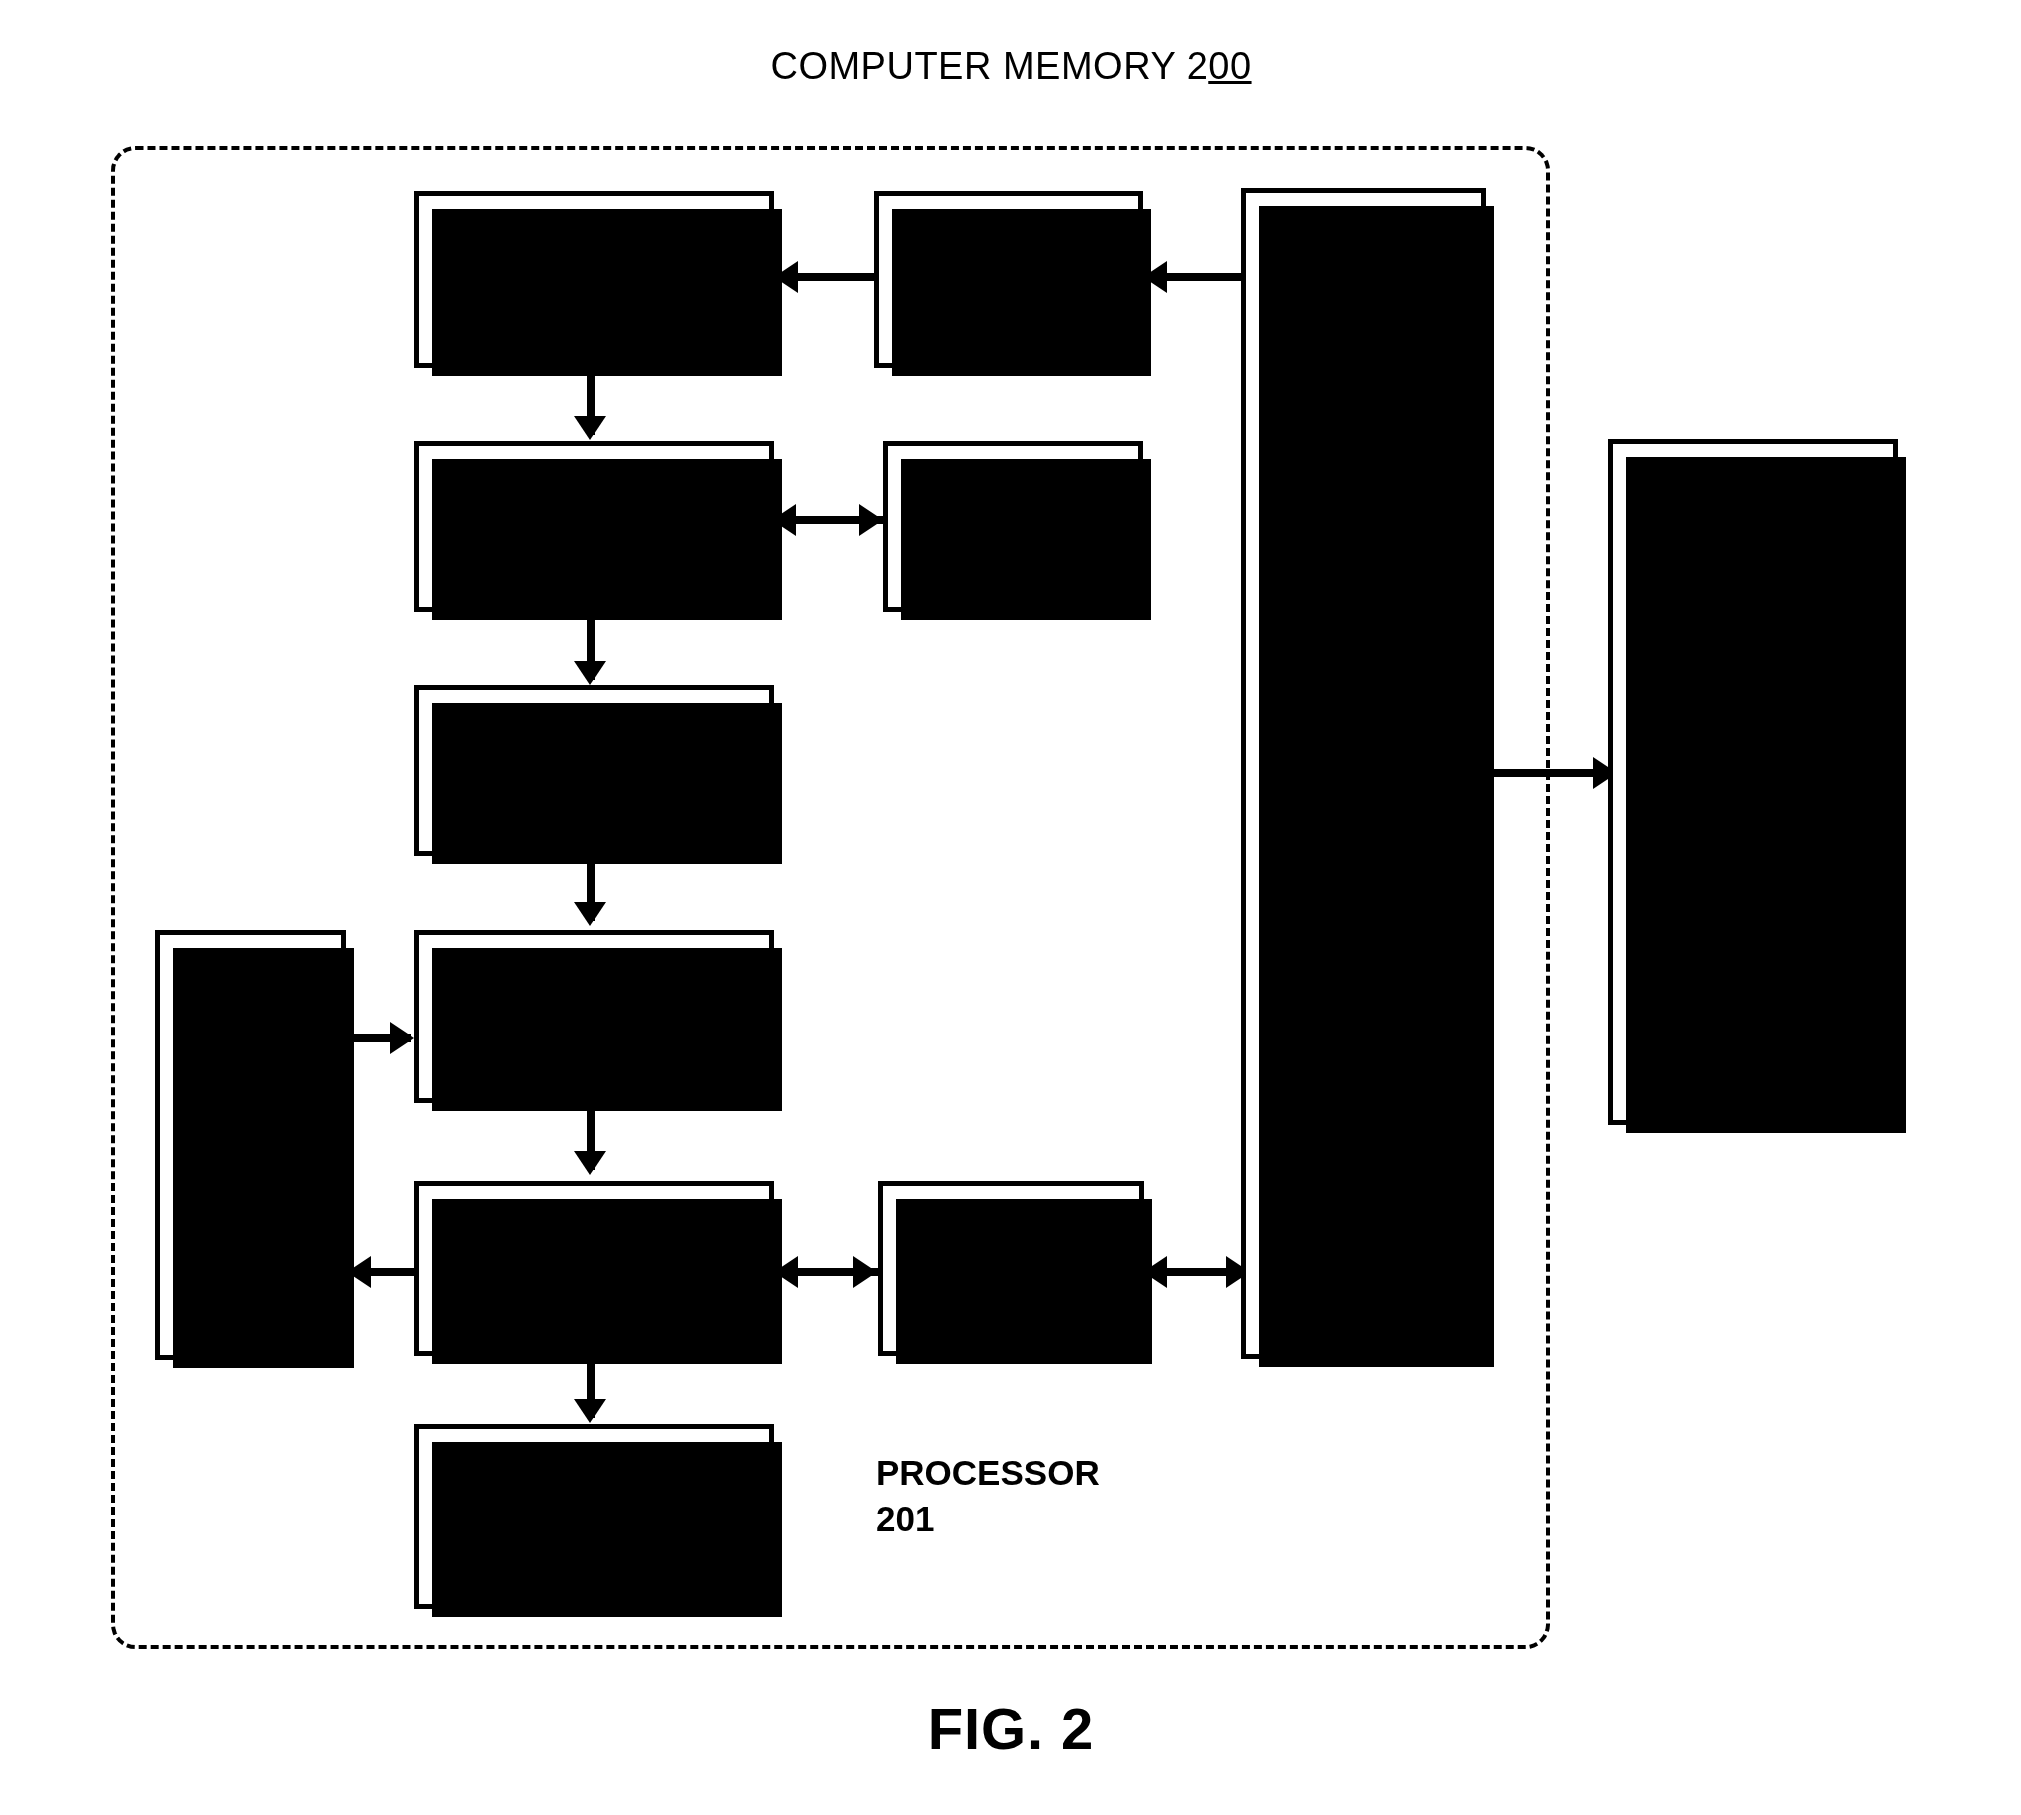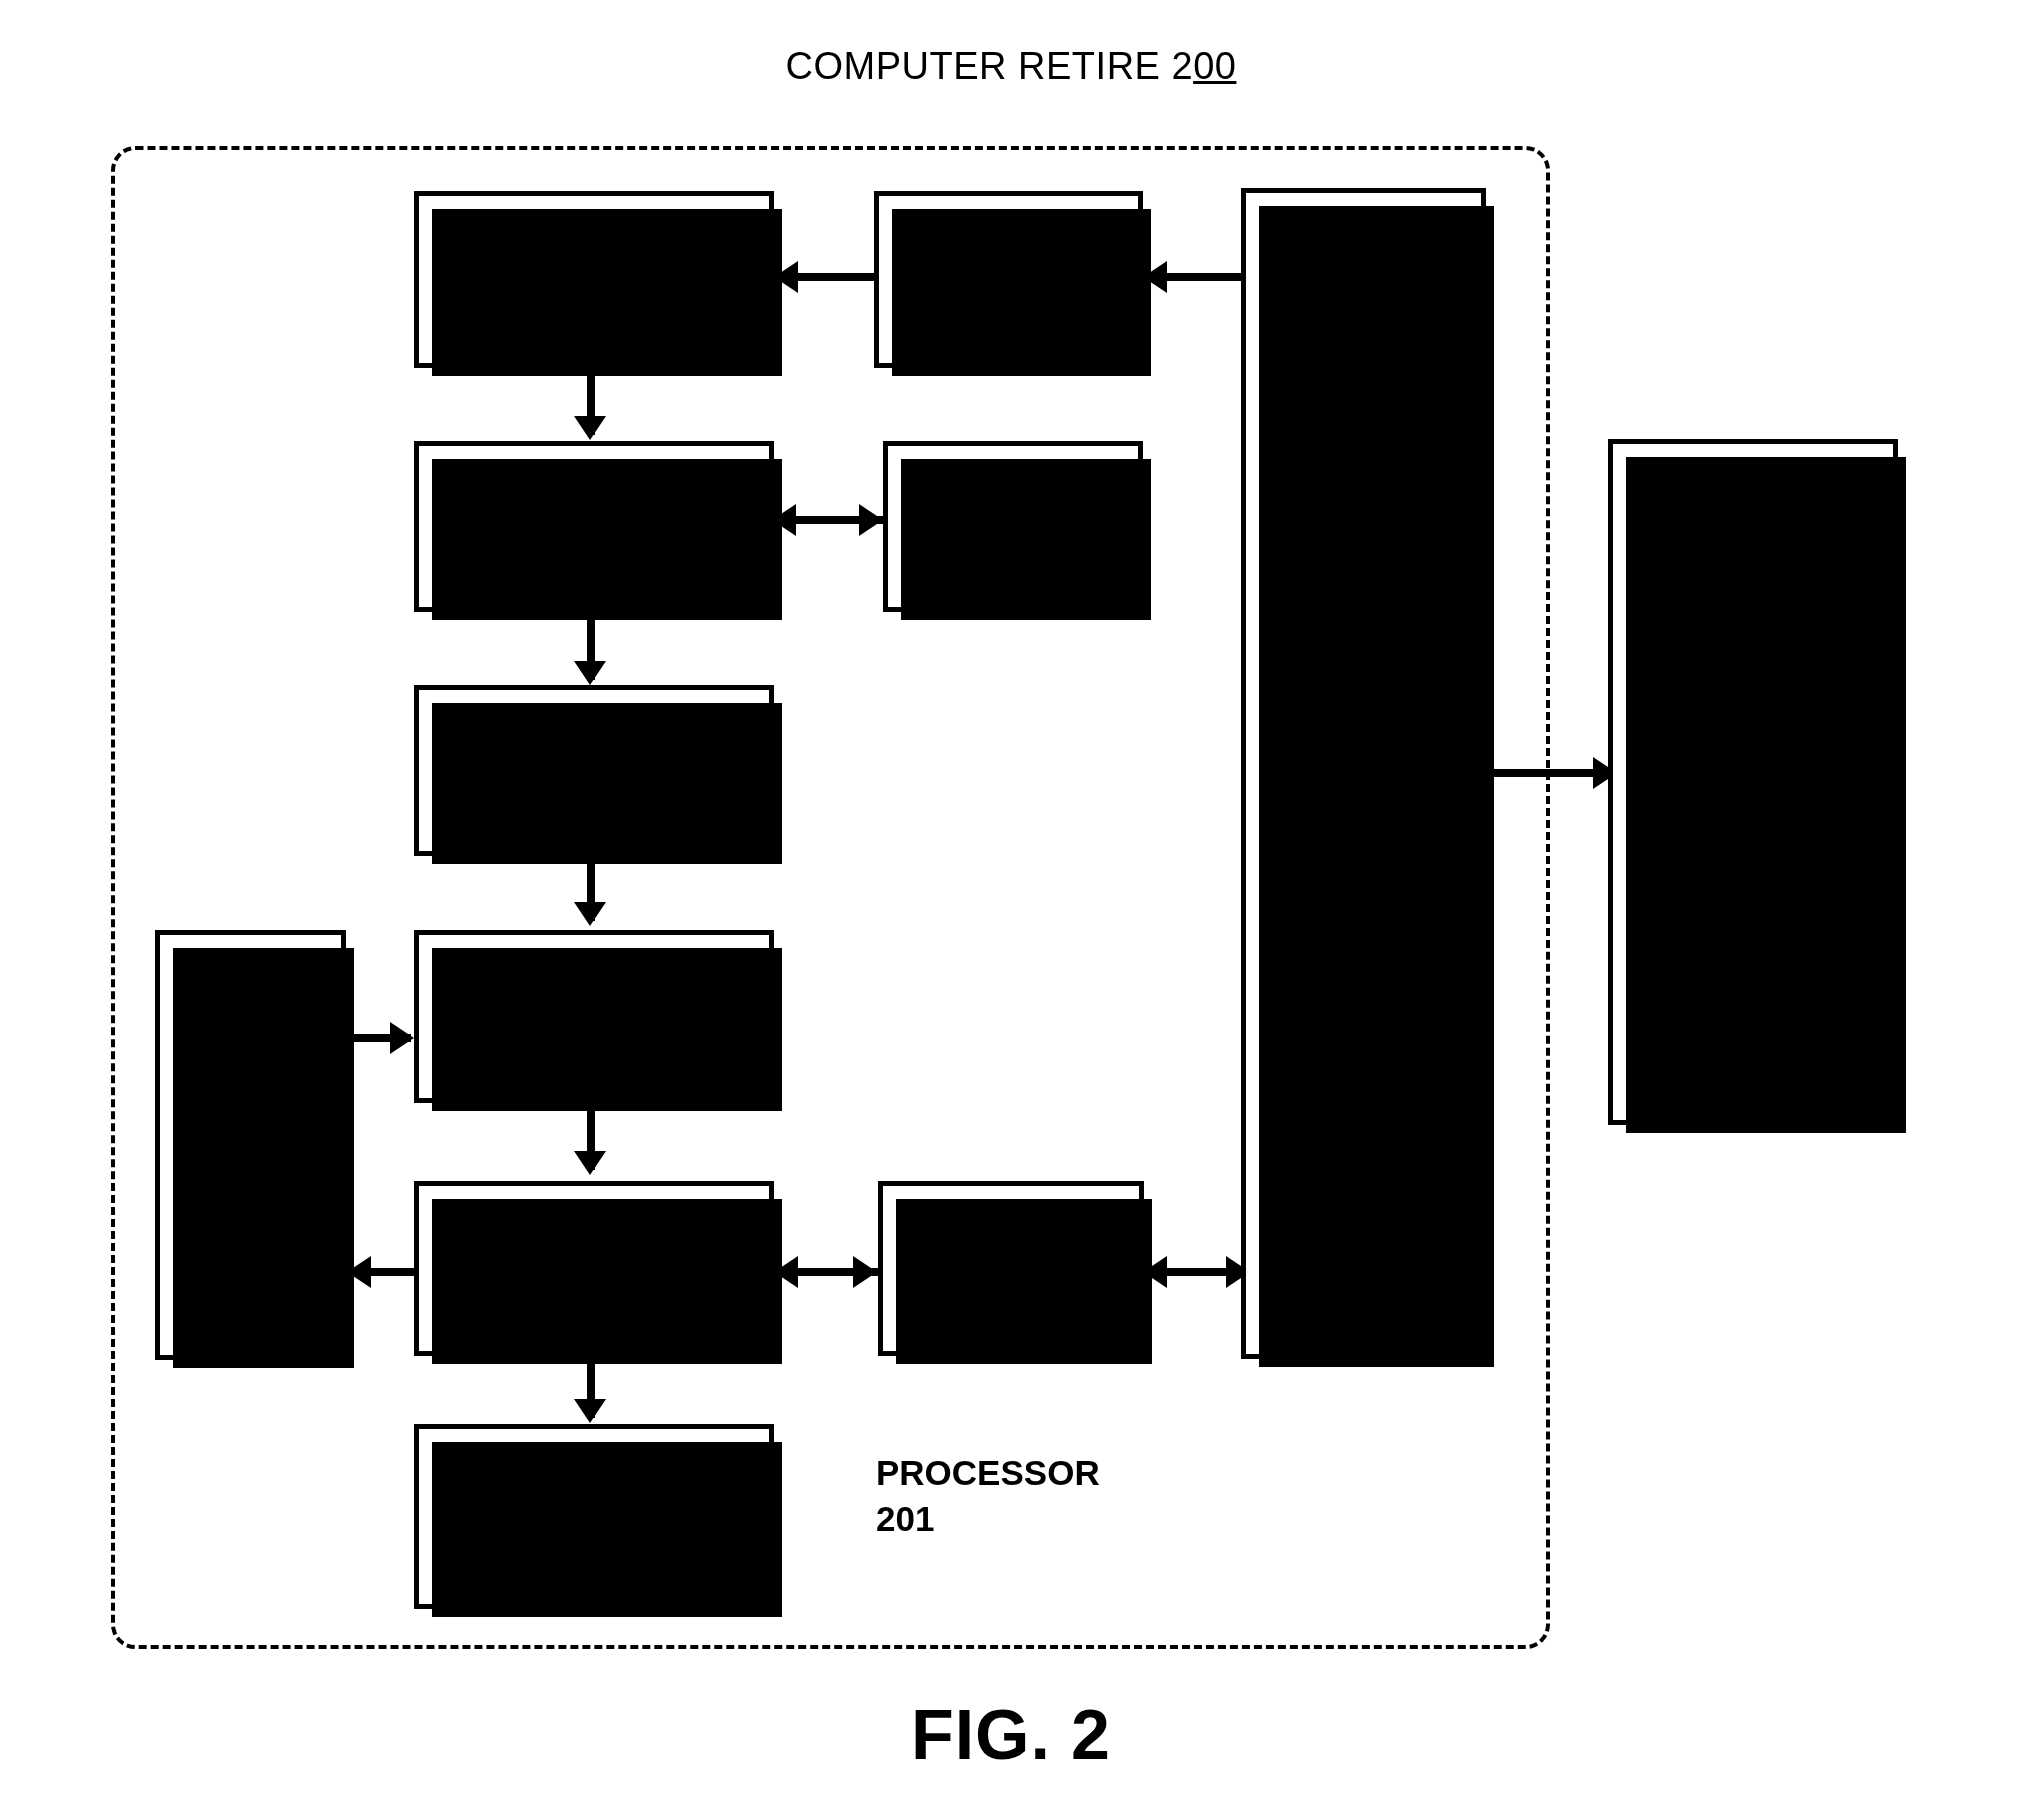--- a/index.html
+++ b/index.html
@@ -33,21 +33,21 @@
   .fig-title .num { text-decoration: none; }
   .fig-title .num .u { text-decoration: underline; text-align: right; }
 
   
   .fig-caption {
     position: absolute;
     left: 0;
     top: 1695px;
     width: 2022px;
     text-align: center;
-    font-size: 70px;
+    font-size: 58px;
     font-weight: bold;
     letter-spacing: 0.9px;
   }
 
   
   .system-boundary {
     position: absolute;
     left: 111px;
     top: 146px;
     width: 1439px;
@@ -125,21 +125,21 @@
     border-top: 16px solid transparent;
     border-bottom: 16px solid transparent;
     border-left: 24.5px solid #000000;
   }
 </style>
 </head>
 <body>
 
 <div id="canvas">
 
-  <div class="fig-title"><span>COMPUTER RETIRE </span><span class="num"><span>2</span><span class="u">00</span></span></div>
+  <div class="fig-title"><span>COMPUTER MEMORY </span><span class="num"><span>2</span><span class="u">00</span></span></div>
 
   <div class="system-boundary"></div>
 
   <div class="conn h" style="left:791px; top:273px; width:83px;"></div>
   <div class="arrow left" style="left:774px; top:261px;"></div>
 
   <div class="conn h" style="left:1160px; top:273px; width:90px;"></div>
   <div class="arrow left" style="left:1143px; top:261px;"></div>
 
   <div class="conn v" style="left:587px; top:367px; height:68px;"></div>

